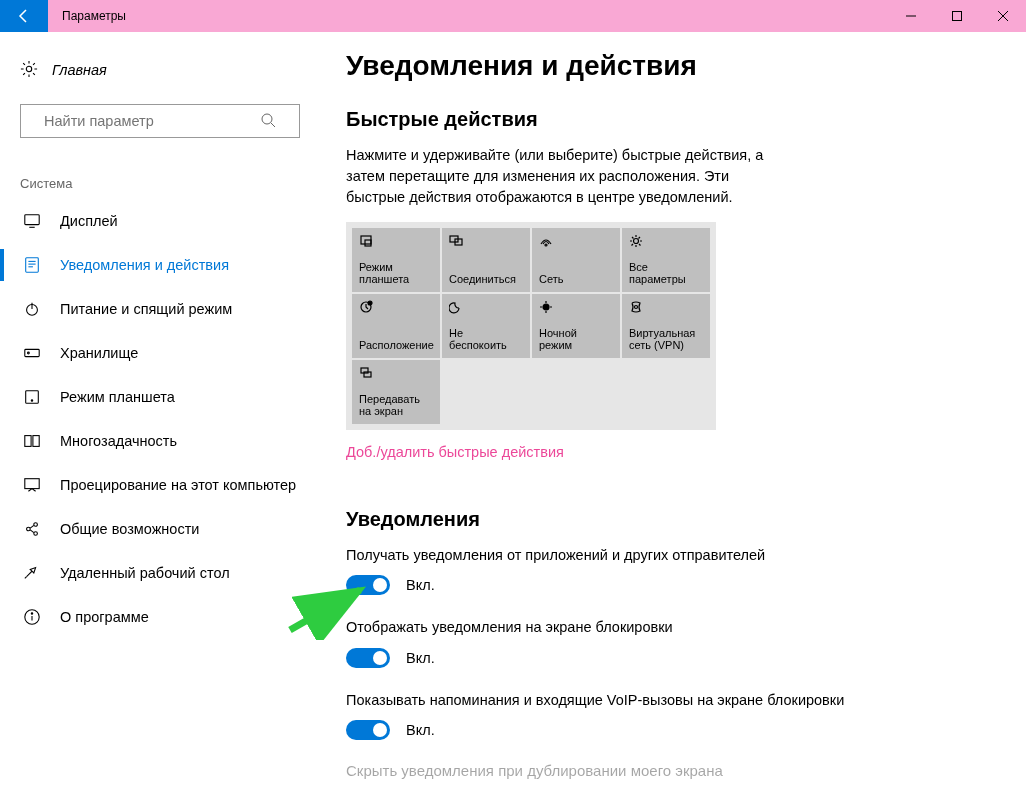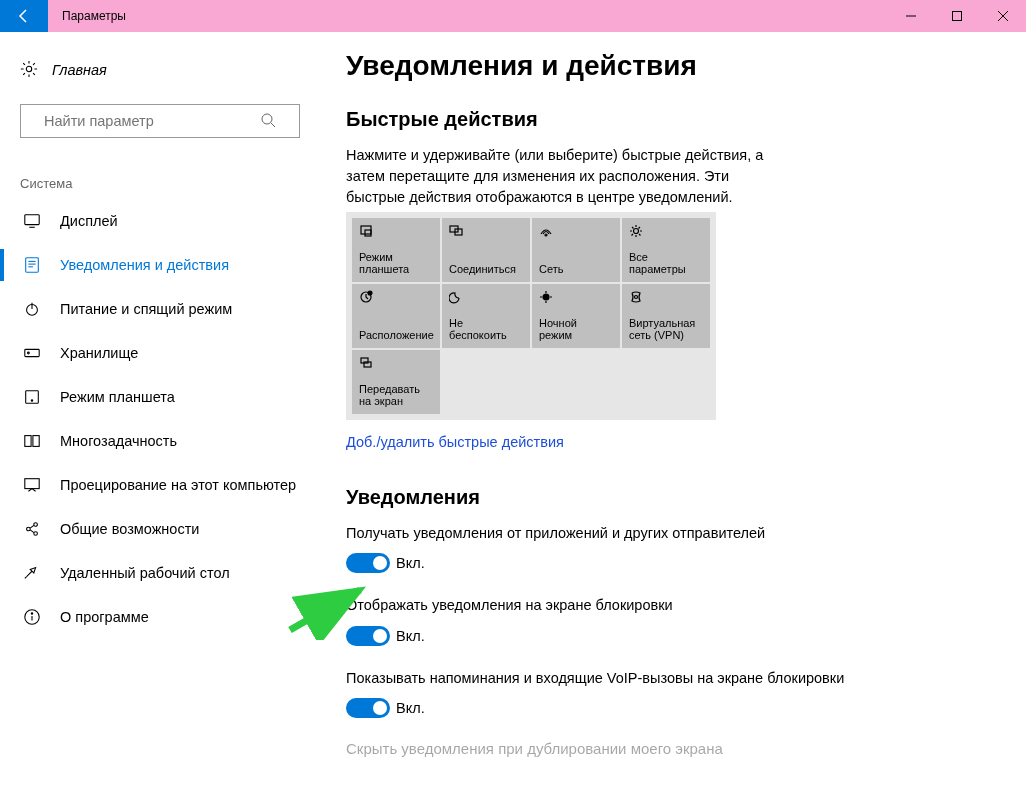--- a/index.html
+++ b/index.html
@@ -29,31 +29,31 @@
 .section-label { font-size: 13px; color: #666; margin-bottom: 8px; }
 .nav-item { display: flex; align-items: center; gap: 18px; height: 44px; padding-left: 2px; font-size: 14.5px; cursor: default; position: relative; }
 .nav-item.active { color: #0078d7; }
 .nav-item.active::before { content: ""; position: absolute; left: -20px; top: 6px; bottom: 6px; width: 4px; background: #0078d7; }
 .nav-item .ico { width: 20px; height: 20px; display: flex; align-items: center; justify-content: center; }
 .nav-item .ico svg { width: 18px; height: 18px; stroke: currentColor; fill: none; stroke-width: 1.2; }
 
 
 h1 { font-size: 28px; font-weight: 600; margin-bottom: 26px; }
 h2 { font-size: 20px; font-weight: 700; margin-bottom: 14px; }
-.desc { font-size: 14.5px; line-height: 1.45; margin-bottom: 4px; max-width: 440px; }
+.desc { font-size: 14.5px; line-height: 1.45; margin-bottom: 14px; max-width: 440px; }
 .qa-panel { background: #e6e6e6; padding: 6px; display: inline-block; margin-bottom: 14px; }
 .qa-row { display: flex; gap: 2px; margin-bottom: 2px; }
 .qa-row:last-child { margin-bottom: 0; }
 .qa-tile { width: 88px; height: 64px; background: #bfbfbf; padding: 6px 7px; display: flex; flex-direction: column; justify-content: space-between; font-size: 11px; line-height: 1.15; color: #000; }
 .qa-tile .tico { height: 16px; }
 .qa-tile .tico svg { width: 14px; height: 14px; stroke: #000; fill: none; stroke-width: 1.2; }
-.link { color: #1d4ed8; font-size: 14.5px; display: inline-block; margin-bottom: 36px; text-align: right; }
+.link { color: #ec4899; font-size: 14.5px; display: inline-block; margin-bottom: 48px; text-align: right; }
 .setting { margin-bottom: 22px; }
 .setting-label { font-size: 14.5px; margin-bottom: 10px; max-width: 500px; line-height: 1.4; }
-.toggle-row { display: flex; align-items: center; gap: 6px; }
+.toggle-row { display: flex; align-items: center; gap: 16px; }
 .toggle { width: 44px; height: 20px; border-radius: 10px; background: #0078d7; position: relative; }
 .toggle::after { content: ""; position: absolute; right: 3px; top: 3px; width: 14px; height: 14px; border-radius: 50%; background: #fff; }
 .toggle-state { font-size: 14.5px; }
 .truncated { font-size: 15px; color: #000; }
 
 
 .arrow-annot { position: absolute; left: 280px; top: 560px; pointer-events: none; }
 </style>
 </head>
 <body>

